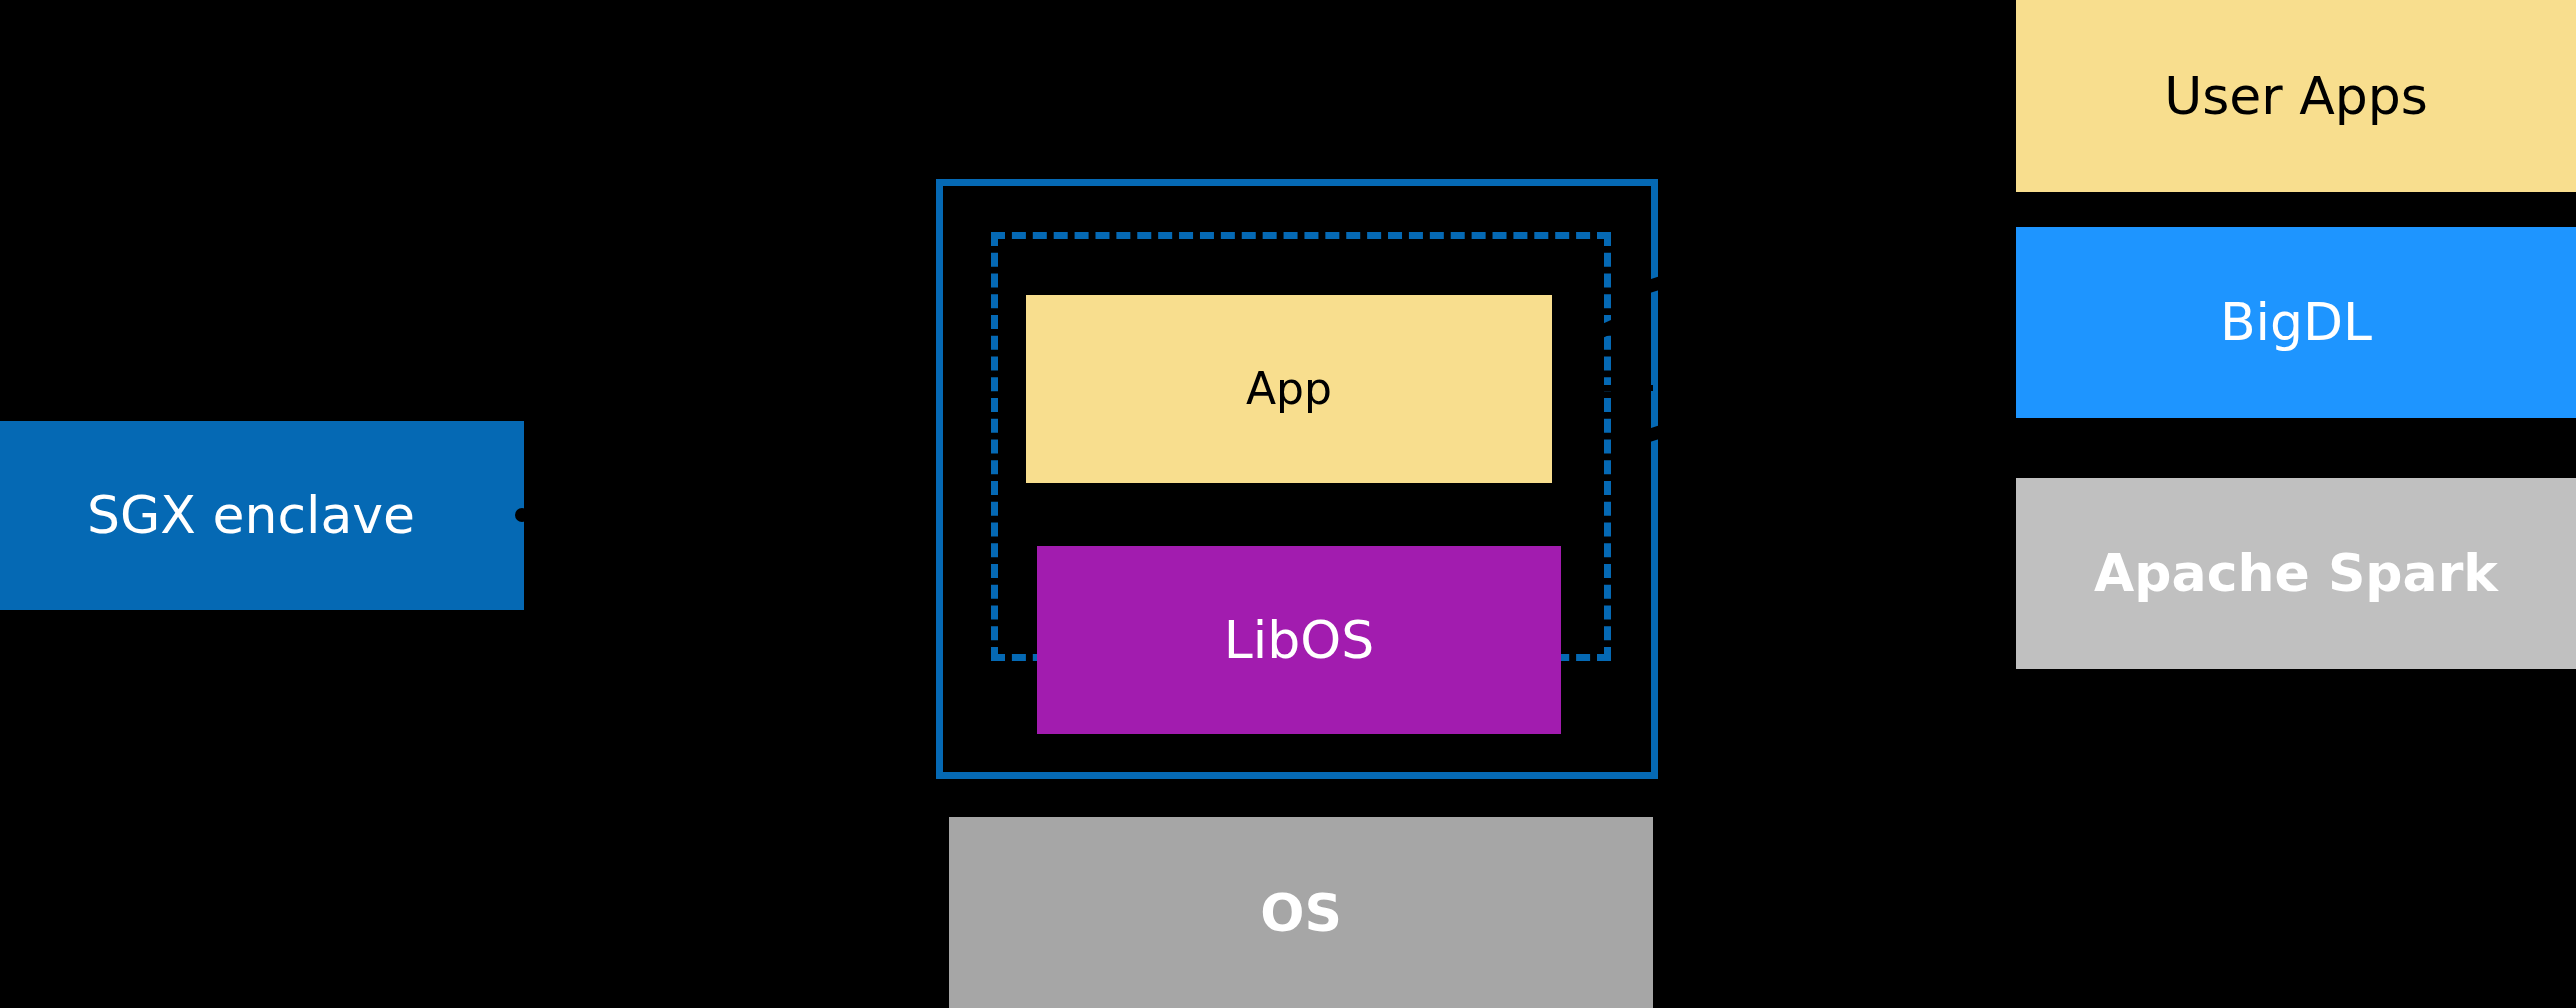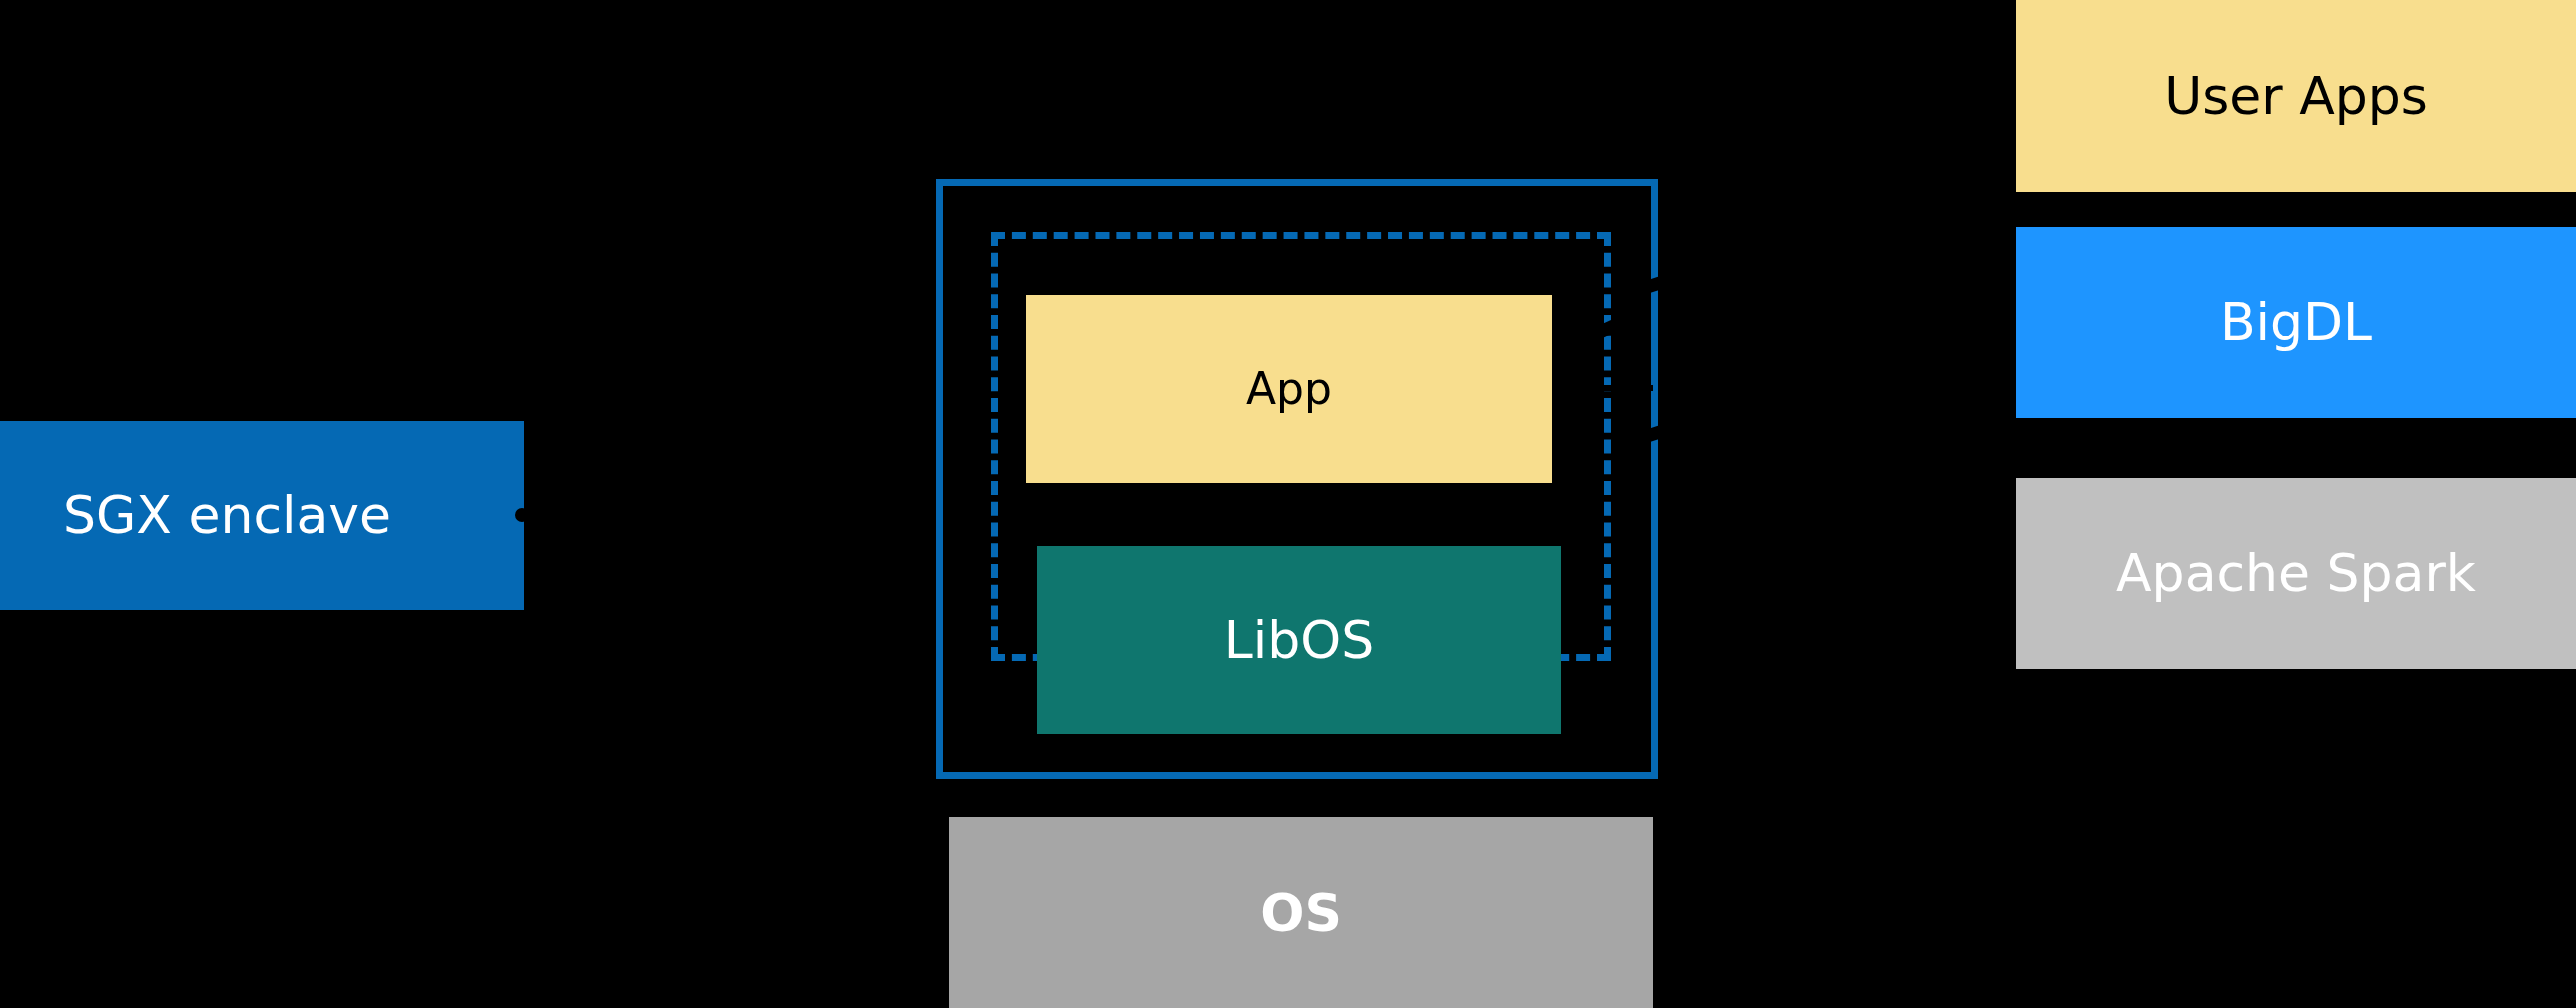--- a/index.html
+++ b/index.html
@@ -37,37 +37,37 @@
   
   .sgx-enclave-box {
     left: 0px;
     top: 421px;
     width: 524px;
     height: 189px;
     background: #0569B4;
     color: #FFFFFF;
     font-size: 52px;
     justify-content: flex-start;
-    padding-left: 63px;
+    padding-left: 87px;
   }
   .app-box {
     left: 1026px;
     top: 295px;
     width: 526px;
     height: 188px;
     background: #F8DE8E;
     color: #000000;
     font-size: 44px;
   }
   .libos-box {
     left: 1037px;
     top: 546px;
     width: 524px;
     height: 188px;
-    background: #0f766e;
+    background: #a21caf;
     color: #FFFFFF;
     font-size: 52px;
   }
   .os-box {
     left: 949px;
     top: 817px;
     width: 704px;
     height: 192px;
     background: #A6A6A6;
     color: #FFFFFF;
@@ -93,20 +93,21 @@
     font-size: 52px;
   }
   .apache-spark-box {
     left: 2016px;
     top: 478px;
     width: 560px;
     height: 191px;
     background: #C0C0C0;
     color: #FFFFFF;
     font-size: 52px;
+    font-weight: bold;
   }
 
   
   .outer-frame {
     position: absolute;
     left: 936px;
     top: 179px;
     width: 722px;
     height: 600px;
     box-sizing: border-box;

